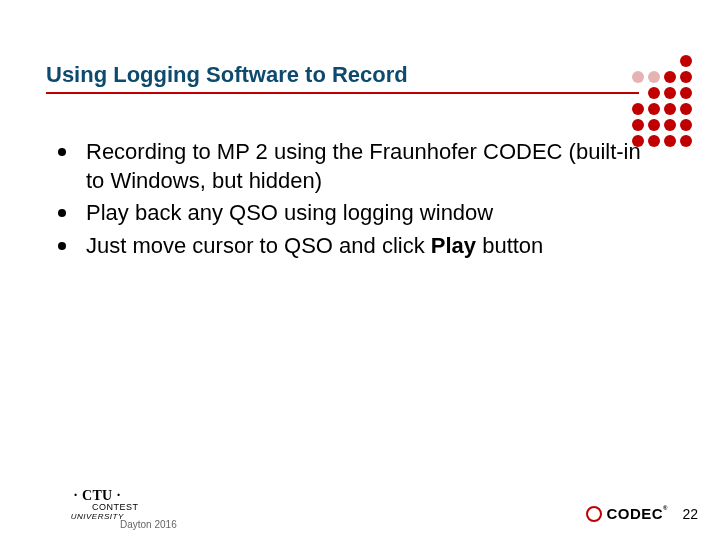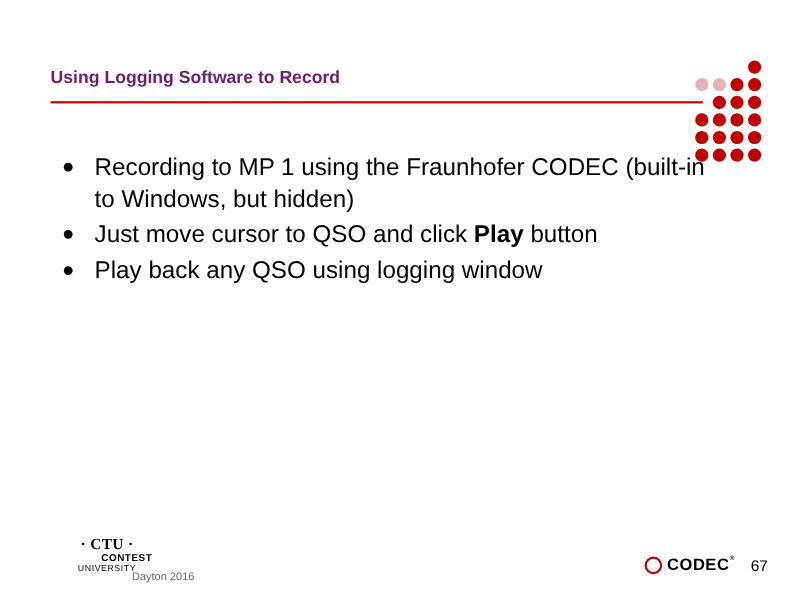--- a/index.html
+++ b/index.html
@@ -8,23 +8,23 @@
     height: 540px;
     background: #ffffff;
     font-family: Arial, Helvetica, sans-serif;
     position: relative;
     overflow: hidden;
   }
   .slide-title {
     position: absolute;
     top: 62px;
     left: 46px;
-    font-size: 16px;
+    font-size: 22px;
     font-weight: bold;
-    color: #701a75;
+    color: #0c4a6e;
   }
   .title-underline {
     position: absolute;
     top: 92px;
     left: 46px;
     width: 593px;
     height: 2px;
     background: #c00000;
   }
   .dot-grid {
@@ -68,22 +68,22 @@
     position: absolute;
     left: 56px;
     bottom: 18px;
     font-size: 8px;
     line-height: 1.1;
     color: #000;
     text-align: center;
     letter-spacing: 0.3px;
   }
   .footer-left .ctu { font-family: Georgia, "Times New Roman", serif; font-weight: bold; font-size:14px;}
-  .footer-left .contest { font-weight: bold; font-size: 9px; letter-spacing: 0.5px; margin-left: 36px;}
-  .footer-left .univ { letter-spacing: 0.5px; font-size:8px;}
+  .footer-left .contest { font-weight: normal; font-size: 9px; letter-spacing: 0.5px; margin-left: 36px;}
+  .footer-left .univ { letter-spacing: 0.5px; font-size:8px;font-style:italic;}
   .footer-center {
     position: absolute;
     left: 120px;
     bottom: 10px;
     font-size: 10px;
     color: #666;
   }
   .footer-right {
     position: absolute;
     right: 52px;
@@ -141,33 +141,33 @@
     <div class="db"></div>
     <div class="db"></div>
     <div class="db"></div>
   <div class="db"></div>
     <div class="db"></div>
     <div class="db"></div>
     <div class="db"></div>
 </div>
 
 <ul class="bullets">
-  <li><span>Recording to MP 1 using the Fraunhofer CODEC (built-in to Windows, but hidden)</span></li>
+  <li><span>Recording to MP 2 using the Fraunhofer CODEC (built-in to Windows, but hidden)</span></li>
+  <li><span>Play back any QSO using logging window</span></li>
   <li>
     <span>Just move cursor to QSO and click </span><span class="bold">Play</span><span> button</span>
   </li>
-  <li><span>Play back any QSO using logging window</span></li>
 </ul>
 
 <div class="footer-left">
   <div class="ctu">· CTU ·</div>
   <div class="contest">CONTEST</div>
   <div class="univ">UNIVERSITY</div>
 </div>
 
 <div class="footer-center">Dayton 2016</div>
 
 <div class="footer-right">
   <div class="icom-ring"></div>
   <div class="icom-text"><span>CODEC</span><span class="icom-r">®</span></div>
 </div>
 
-<div class="page-num">67</div>
+<div class="page-num">22</div>
 
 </body></html>

